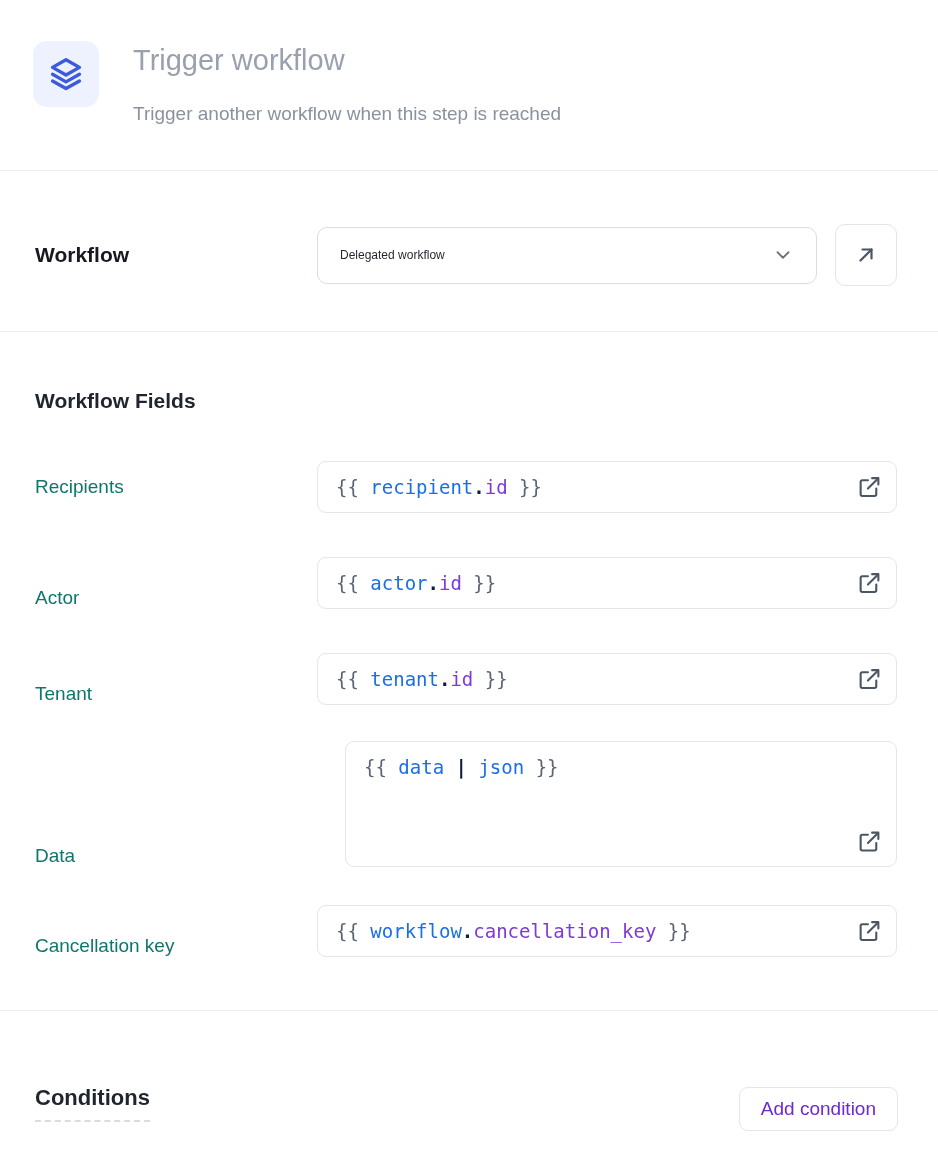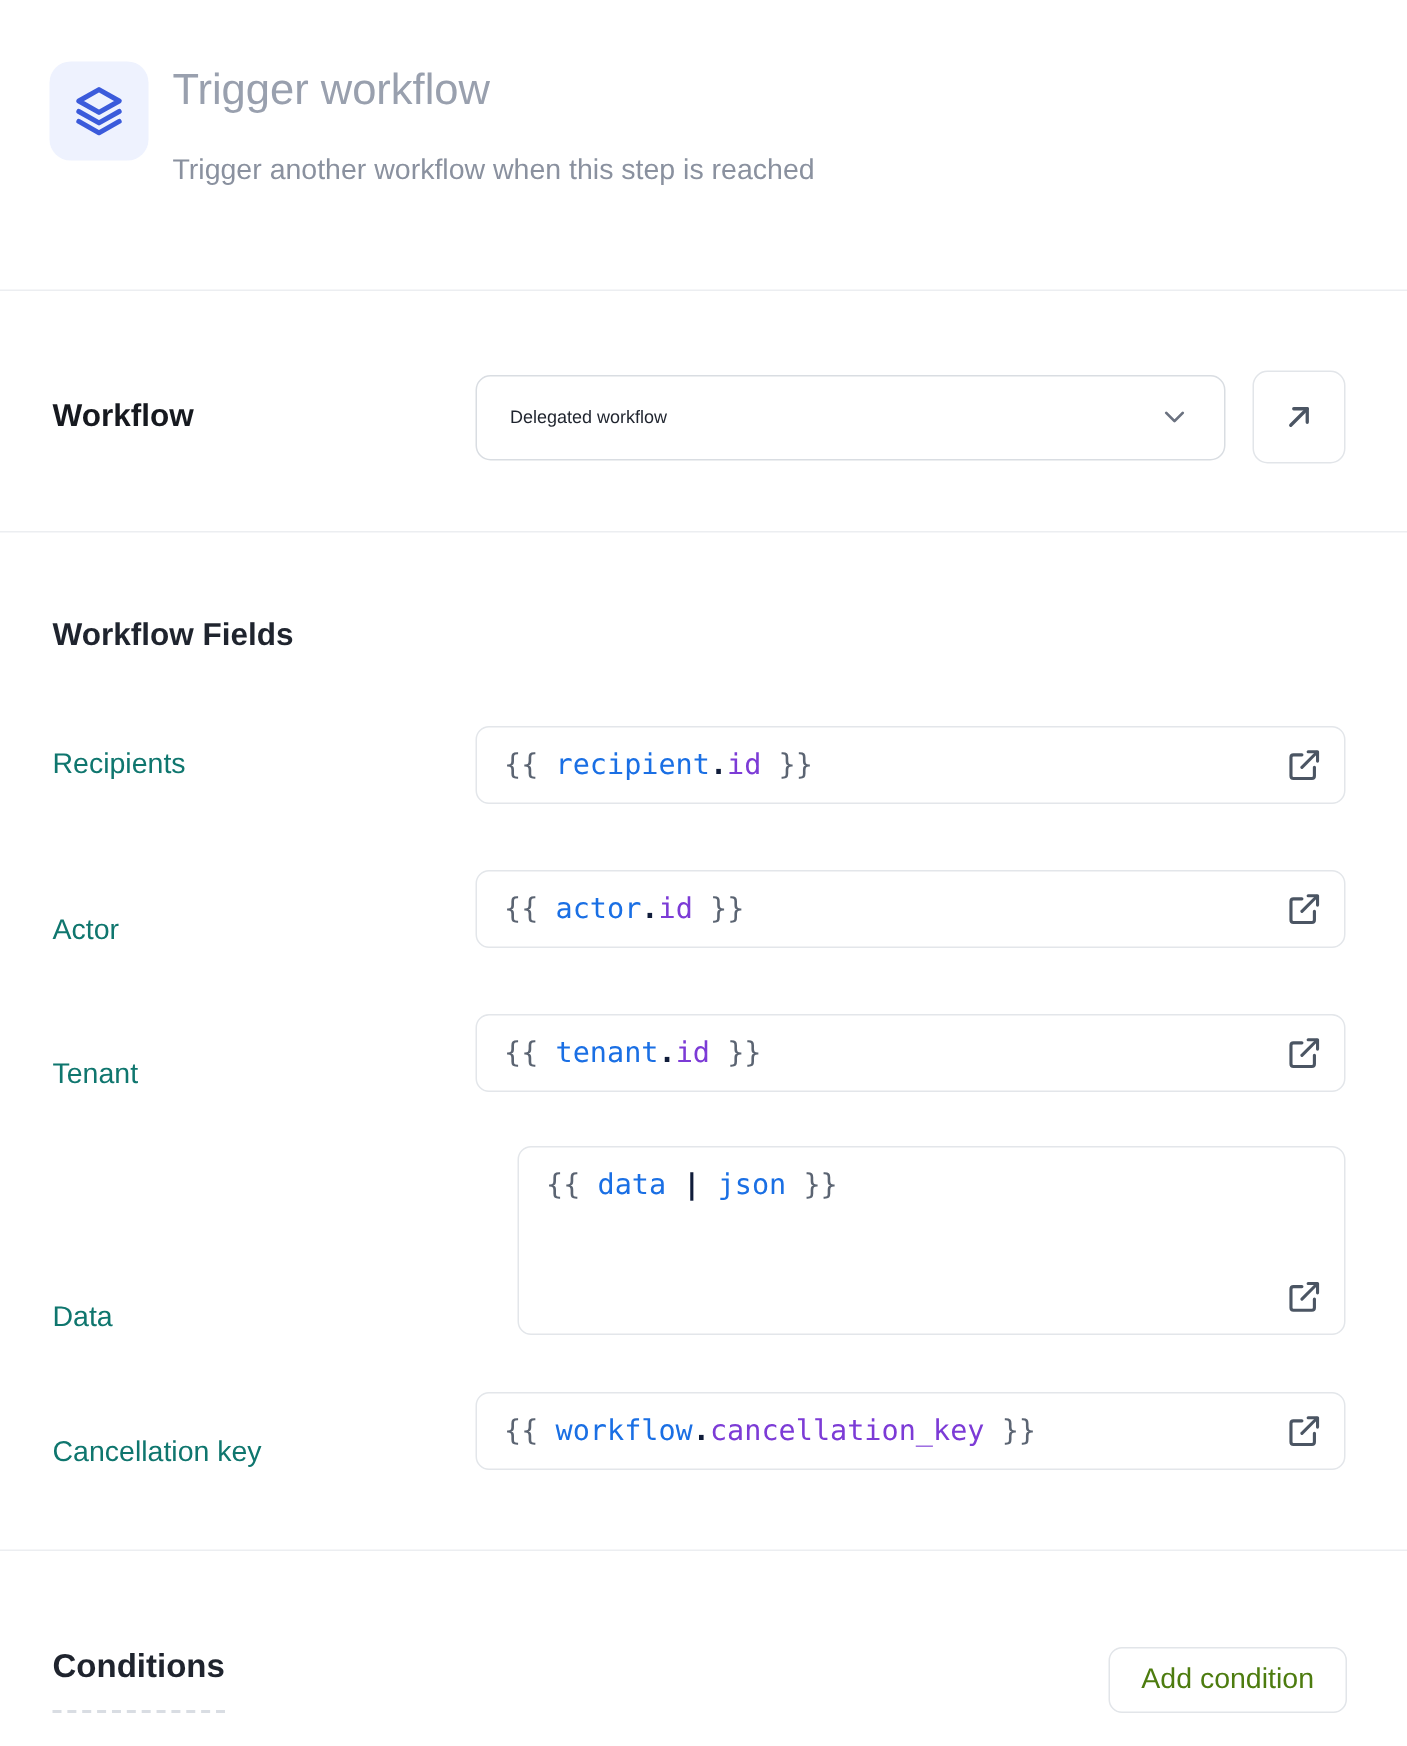--- a/index.html
+++ b/index.html
@@ -11,26 +11,26 @@
   .page {
     position: relative;
     width: 938px;
     height: 1164px;
     background: #ffffff;
     overflow: hidden;
   }
 
   
   .header {
-    height: 194px;
+    height: 171px;
     border-bottom: 1px solid #eceef1;
     padding: 41px 40px 0 33px;
     display: flex;
     align-items: flex-start;
-    gap: 16px;
+    gap: 34px;
   }
   .icon-box {
     width: 66px; height: 66px;
     border-radius: 14px;
     background: var(--icon-bg, #eef2fe);
     display: flex; align-items: center; justify-content: center;
     flex: 0 0 auto;
   }
   .icon-box svg { width: 38px; height: 38px; color: var(--accent-blue, #3b5bdb); }
   .header-text { padding-top: 2px; }
@@ -158,44 +158,46 @@
     top: auto;
     transform: none;
     bottom: 12px;
   }
   .ext-icon svg { width: 25px; height: 25px; }
 
   
   .conditions-row {
     padding: 64px 40px 0 35px;
     display: flex;
+    align-items: center;
     justify-content: space-between;
   }
   .conditions-heading {
     font-size: 22px;
     font-weight: 700;
     color: #1f242e;
     padding-bottom: 9px;
     border-bottom: 2px dashed #d9dde3;
     width: fit-content;
     cursor: help;
   }
   .add-condition-btn {
     height: 44px;
     padding: 0 21px;
     background: #fff;
     border: 1px solid #e2e5e9;
     border-radius: 9px;
     font-family: inherit;
     font-size: 19px;
     font-weight: 500;
-    color: #4d7c0f;
+    color: #6d28d9;
     cursor: pointer;
     display: flex;
     align-items: center;
+    margin-top: 12px;
   }
 </style>
 </head>
 <body>
 
 <div class="page">
 
   <div class="header">
     <div class="icon-box">
       <span style="display:flex;">

